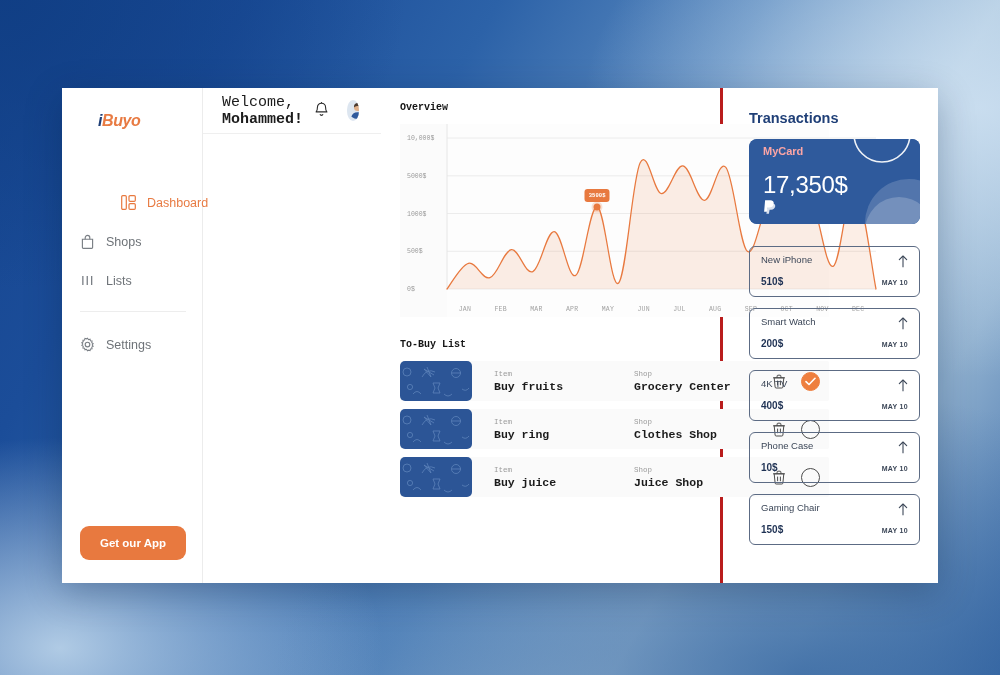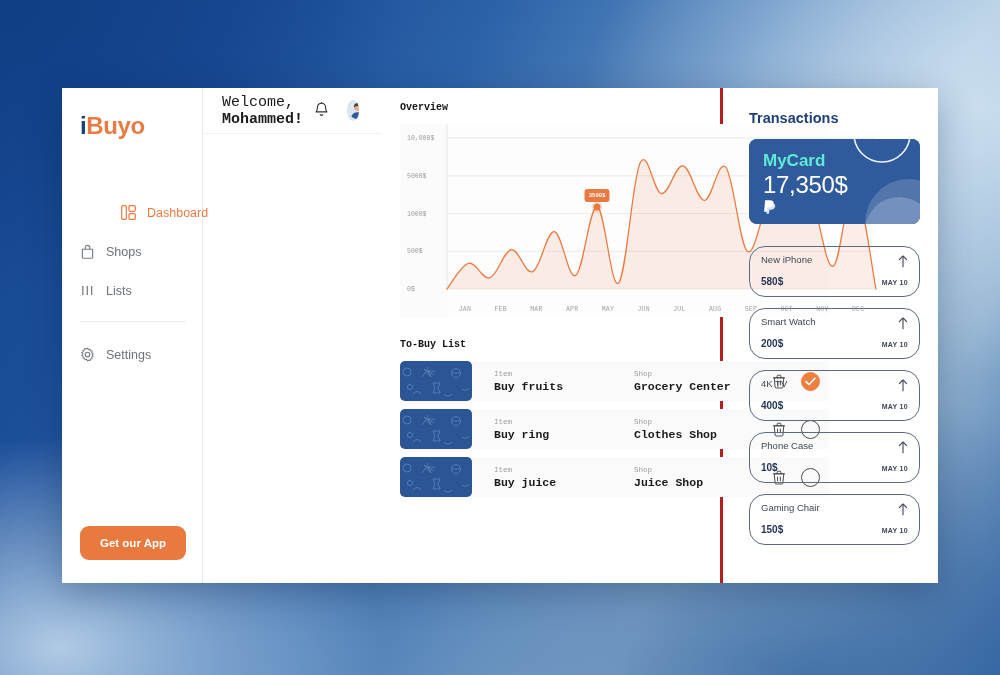--- a/index.html
+++ b/index.html
@@ -39,25 +39,26 @@
 
   
   .sidebar {
     width: 141px;
     flex: 0 0 141px;
     border-right: 1px solid #ececec;
     position: relative;
     padding-top: 24px;
   }
   .logo {
-    font-size: 24px;
+    font-size: 16px;
     font-weight: bold;
     letter-spacing: -0.4px;
-    padding-left: 18px;
+    padding-left: 36px;
     margin-bottom: 56px;
+    font-style: italic;
   }
   .logo .lg-i { color: #1f3f77; }
   .logo .lg-rest { color: #e87b43; }
 
   .nav { padding-left: 18px; }
   .nav-item {
     display: flex;
     align-items: center;
     gap: 11px;
     height: 33px;
@@ -228,44 +229,44 @@
     height: 85px;
     border-radius: 8px;
     position: relative;
     overflow: hidden;
     background: #2f5a9c;
     margin-bottom: 22px;
   }
   .card svg { position: absolute; left: 0; top: 0; }
   .card-name {
     position: absolute;
-    left: 14px; top: 12px;
-    color: #5eead4;
-    font-size: 17px;
+    left: 14px; top: 6px;
+    color: #fca5a5;
+    font-size: 11px;
     font-weight: bold;
   }
   .card-amt {
     position: absolute;
     left: 14px; top: 32px;
     color: #fff;
     font-size: 24px;
     font-weight: normal;
     letter-spacing: -0.3px;
   }
   .pp {
     position: absolute;
     left: 14px; top: 60px;
     width: 14px; height: 16px;
   }
   .pp svg { display: block; position: static; }
 
   .titem {
     height: 51px;
     border: 1.1px solid #5c6b84;
-    border-radius: 16px;
+    border-radius: 6px;
     margin-bottom: 11px;
     padding: 7px 11px 0 11px;
     position: relative;
   }
   .titem-name { font-size: 9.5px; color: #3c4758; }
   .titem-amt {
     font-size: 10px;
     font-weight: bold;
     color: #1f3254;
     position: absolute;
@@ -551,21 +552,21 @@
         <svg width="14" height="16" viewBox="0 0 14 16">
             <path d="M2.1 1.3h5.1c2.5 0 3.9 1.3 3.5 3.6-0.4 2.3-2.2 3.6-4.7 3.6H4.6l-0.7 4.3H1.1z" fill="#ffffff"></path>
             <path d="M4.9 4.6h4.3c2.1 0 3.3 1.1 3 3-0.4 2-1.9 3.1-4 3.1H6.6l-0.7 4.1H3.4z" fill="#ffffff" opacity="0.82"></path>
           </svg>
       </div>
     </div>
 
     <div id="trans-items">
         <div class="titem">
       <div class="titem-name">New iPhone</div>
-      <div class="titem-amt">580$</div>
+      <div class="titem-amt">510$</div>
       <div class="titem-date">MAY 10</div>
       <div class="titem-arrow">
             <svg width="10" height="13" viewBox="0 0 10 13">
               <path d="M5 12.3V1.2" stroke="#3c4758" stroke-width="1.1"></path>
               <path d="M1.3 4.7L5 1L8.7 4.7" fill="none" stroke="#3c4758" stroke-width="1.1" stroke-linecap="round" stroke-linejoin="round"></path>
             </svg>
           </div>
     </div>
         <div class="titem">
       <div class="titem-name">Smart Watch</div>

